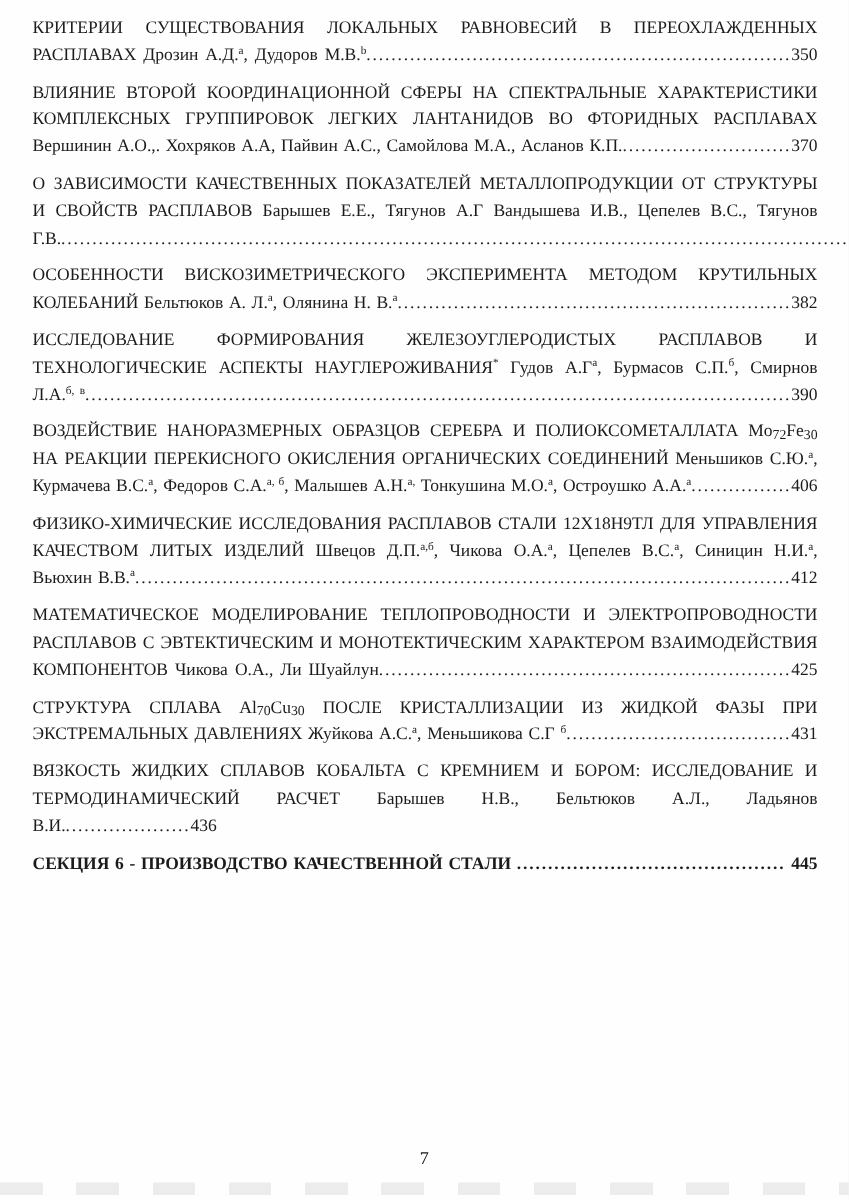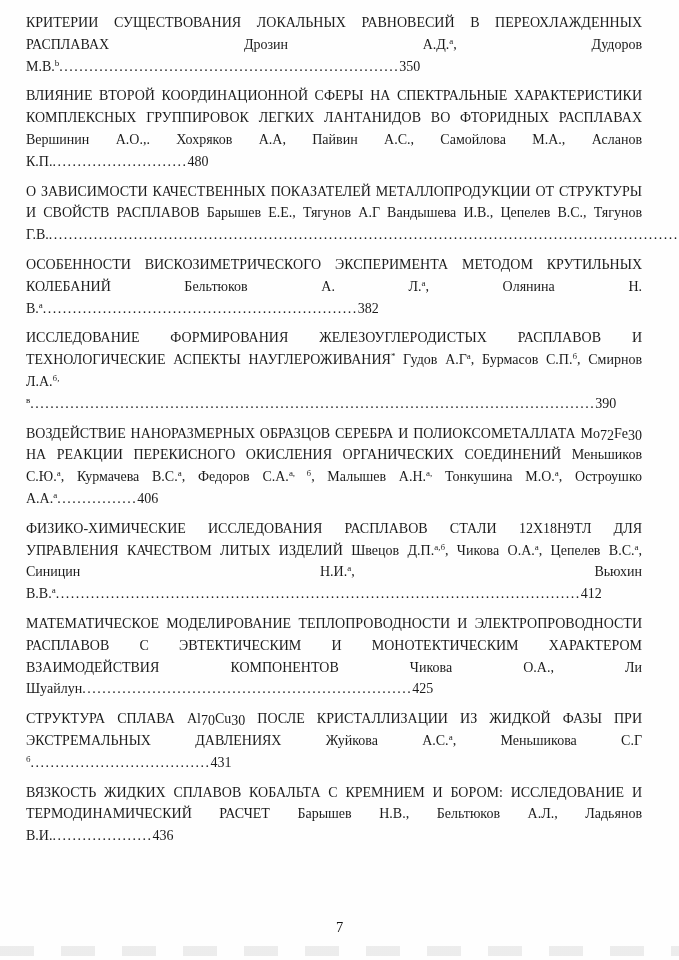--- a/index.html
+++ b/index.html
@@ -5,42 +5,42 @@
   html, body { margin: 0; padding: 0; }
   body {
     width: 679px; height: 960px;
     background: #e9e9e9;
     font-family: "Liberation Serif", "DejaVu Serif", serif;
   }
   .sheet {
     position: relative;
     box-sizing: border-box;
     width: 679px; height: 960px;
-    padding: 12px 37px 0 26px;
+    padding: 12px 25px 0 26px;
     background: #fefefe;
     color: #1b1b1b;
     overflow: hidden;
   }
   .toc-list { }
   .entry {
     margin: 0 0 8px 0;
     font-size: 14px;
     line-height: 21.8px;
     text-align: justify;
     text-align-last: justify;
     -moz-text-align-last: justify;
     word-spacing: 1px;
   }
   .entry .title { }
   .entry .authors { }
   .entry .dots { letter-spacing: 1.5px; word-spacing: 0; }
   .entry .pagenum { }
   .entry.bold { font-weight: bold; }
   sup { font-size: 9px; line-height: 0; vertical-align: 5px; letter-spacing: 0; }
-  sub { font-size: 14px; line-height: 0; vertical-align: -2px; letter-spacing: 0; }
+  sub { font-size: 11px; line-height: 0; vertical-align: -2px; letter-spacing: 0; }
   .footer {
     position: absolute;
     left: 0; right: 0; bottom: 24px;
     text-align: center;
     text-align-last: center;
     font-size: 14.5px;
     color: #111;
   }
   .scan-noise {
     position: absolute;
@@ -54,36 +54,37 @@
   }
 </style>
 </head>
 <body>
 
 <div class="sheet">
   <div class="toc-list">
   <p class="entry"><span class="title">КРИТЕРИИ СУЩЕСТВОВАНИЯ ЛОКАЛЬНЫХ РАВНОВЕСИЙ В ПЕРЕОХЛАЖДЕННЫХ РАСПЛАВАХ</span><span> </span><span class="authors">Дрозин А.Д.<sup>a</sup>, Дудоров М.В.<sup>b</sup></span><span class="dots">....................................................................</span><span class="pagenum">350</span></p>
 
 
-  <p class="entry"><span class="title">ВЛИЯНИЕ ВТОРОЙ КООРДИНАЦИОННОЙ СФЕРЫ НА СПЕКТРАЛЬНЫЕ ХАРАКТЕРИСТИКИ КОМПЛЕКСНЫХ ГРУППИРОВОК ЛЕГКИХ ЛАНТАНИДОВ ВО ФТОРИДНЫХ РАСПЛАВАХ</span><span> </span><span class="authors">Вершинин А.О.,. Хохряков А.А, Пайвин А.С., Самойлова М.А., Асланов К.П.</span><span class="dots">...........................</span><span class="pagenum">480</span></p>
+  <p class="entry"><span class="title">ВЛИЯНИЕ ВТОРОЙ КООРДИНАЦИОННОЙ СФЕРЫ НА СПЕКТРАЛЬНЫЕ ХАРАКТЕРИСТИКИ КОМПЛЕКСНЫХ ГРУППИРОВОК ЛЕГКИХ ЛАНТАНИДОВ ВО ФТОРИДНЫХ РАСПЛАВАХ</span><span> </span><span class="authors">Вершинин А.О.,. Хохряков А.А, Пайвин А.С., Самойлова М.А., Асланов К.П.</span><span class="dots">...........................</span><span class="pagenum">370</span></p>
 
   <p class="entry"><span class="title">О ЗАВИСИМОСТИ КАЧЕСТВЕННЫХ ПОКАЗАТЕЛЕЙ МЕТАЛЛОПРОДУКЦИИ ОТ СТРУКТУРЫ И СВОЙСТВ РАСПЛАВОВ</span><span> </span><span class="authors">Барышев Е.Е., Тягунов А.Г Вандышева И.В., Цепелев В.С., Тягунов Г.В.</span><span class="dots">........................................................................................................................................................................................................................................................................................................................................................................................................................................................................................................................................................................................................................</span></p>
 
   <p class="entry"><span class="title">ОСОБЕННОСТИ ВИСКОЗИМЕТРИЧЕСКОГО ЭКСПЕРИМЕНТА МЕТОДОМ КРУТИЛЬНЫХ КОЛЕБАНИЙ</span><span> </span><span class="authors">Бельтюков А. Л.<sup>а</sup>, Олянина Н. В.<sup>а</sup></span><span class="dots">...............................................................</span><span class="pagenum">382</span></p>
 
   <p class="entry"><span class="title">ИССЛЕДОВАНИЕ ФОРМИРОВАНИЯ ЖЕЛЕЗОУГЛЕРОДИСТЫХ РАСПЛАВОВ И ТЕХНОЛОГИЧЕСКИЕ АСПЕКТЫ НАУГЛЕРОЖИВАНИЯ<sup>*</sup></span><span> </span><span class="authors">Гудов А.Г<sup>а</sup>, Бурмасов С.П.<sup>б</sup>, Смирнов Л.А.<sup>б, в</sup></span><span class="dots">.................................................................................................................</span><span class="pagenum">390</span></p>
 
 
   <p class="entry"><span class="title">ВОЗДЕЙСТВИЕ НАНОРАЗМЕРНЫХ ОБРАЗЦОВ СЕРЕБРА И ПОЛИОКСОМЕТАЛЛАТА Mo<sub>72</sub>Fe<sub>30</sub> НА РЕАКЦИИ ПЕРЕКИСНОГО ОКИСЛЕНИЯ ОРГАНИЧЕСКИХ СОЕДИНЕНИЙ</span><span> </span><span class="authors">Меньшиков С.Ю.<sup>а</sup>, Курмачева В.С.<sup>а</sup>, Федоров С.А.<sup>а, б</sup>, Малышев А.Н.<sup>а,</sup> Тонкушина М.О.<sup>а</sup>, Остроушко А.А.<sup>а</sup></span><span class="dots">................</span><span class="pagenum">406</span></p>
 
   <p class="entry"><span class="title">ФИЗИКО-ХИМИЧЕСКИЕ ИССЛЕДОВАНИЯ РАСПЛАВОВ СТАЛИ 12Х18Н9ТЛ ДЛЯ УПРАВЛЕНИЯ КАЧЕСТВОМ ЛИТЫХ ИЗДЕЛИЙ</span><span> </span><span class="authors">Швецов Д.П.<sup>а,б</sup>, Чикова О.А.<sup>а</sup>, Цепелев В.С.<sup>а</sup>, Синицин Н.И.<sup>а</sup>, Вьюхин В.В.<sup>а</sup></span><span class="dots">.........................................................................................................</span><span class="pagenum">412</span></p>
 
 
   <p class="entry"><span class="title">МАТЕМАТИЧЕСКОЕ МОДЕЛИРОВАНИЕ ТЕПЛОПРОВОДНОСТИ И ЭЛЕКТРОПРОВОДНОСТИ РАСПЛАВОВ С ЭВТЕКТИЧЕСКИМ И МОНОТЕКТИЧЕСКИМ ХАРАКТЕРОМ ВЗАИМОДЕЙСТВИЯ КОМПОНЕНТОВ</span><span> </span><span class="authors">Чикова О.А., Ли Шуайлун</span><span class="dots">..................................................................</span><span class="pagenum">425</span></p>
 
   <p class="entry"><span class="title">СТРУКТУРА СПЛАВА Al<sub>70</sub>Cu<sub>30</sub> ПОСЛЕ КРИСТАЛЛИЗАЦИИ ИЗ ЖИДКОЙ ФАЗЫ ПРИ ЭКСТРЕМАЛЬНЫХ ДАВЛЕНИЯХ</span><span> </span><span class="authors">Жуйкова А.С.<sup>а</sup>, Меньшикова С.Г <sup>б</sup></span><span class="dots">....................................</span><span class="pagenum">431</span></p>
 
   <p class="entry"><span class="title">ВЯЗКОСТЬ ЖИДКИХ СПЛАВОВ КОБАЛЬТА С КРЕМНИЕМ И БОРОМ: ИССЛЕДОВАНИЕ И ТЕРМОДИНАМИЧЕСКИЙ РАСЧЕТ</span><span> </span><span class="authors">Барышев Н.В., Бельтюков А.Л., Ладьянов В.И.</span><span class="dots">....................</span><span class="pagenum">436</span></p>
 
+  <p class="entry bold"><span class="title">СЕКЦИЯ 6 - ПРОИЗВОДСТВО КАЧЕСТВЕННОЙ СТАЛИ</span><span> </span><span class="authors"></span><span class="dots">...........................................</span><span class="pagenum"> 445</span></p>
 </div>
   <div class="footer">7</div>
   <div class="scan-noise"></div>
 </div>
 
 </body></html>

